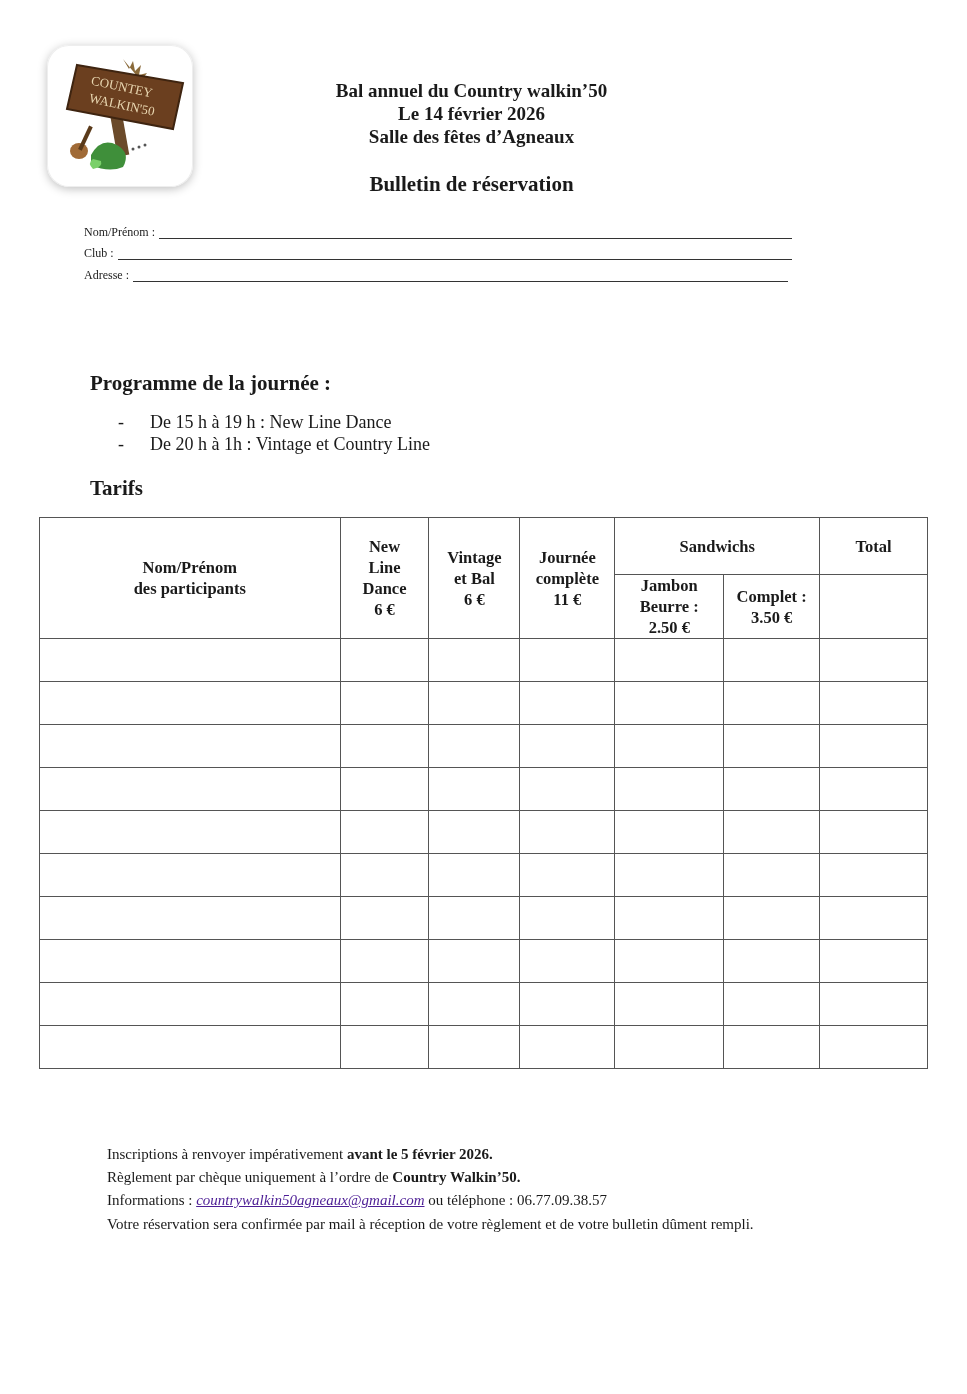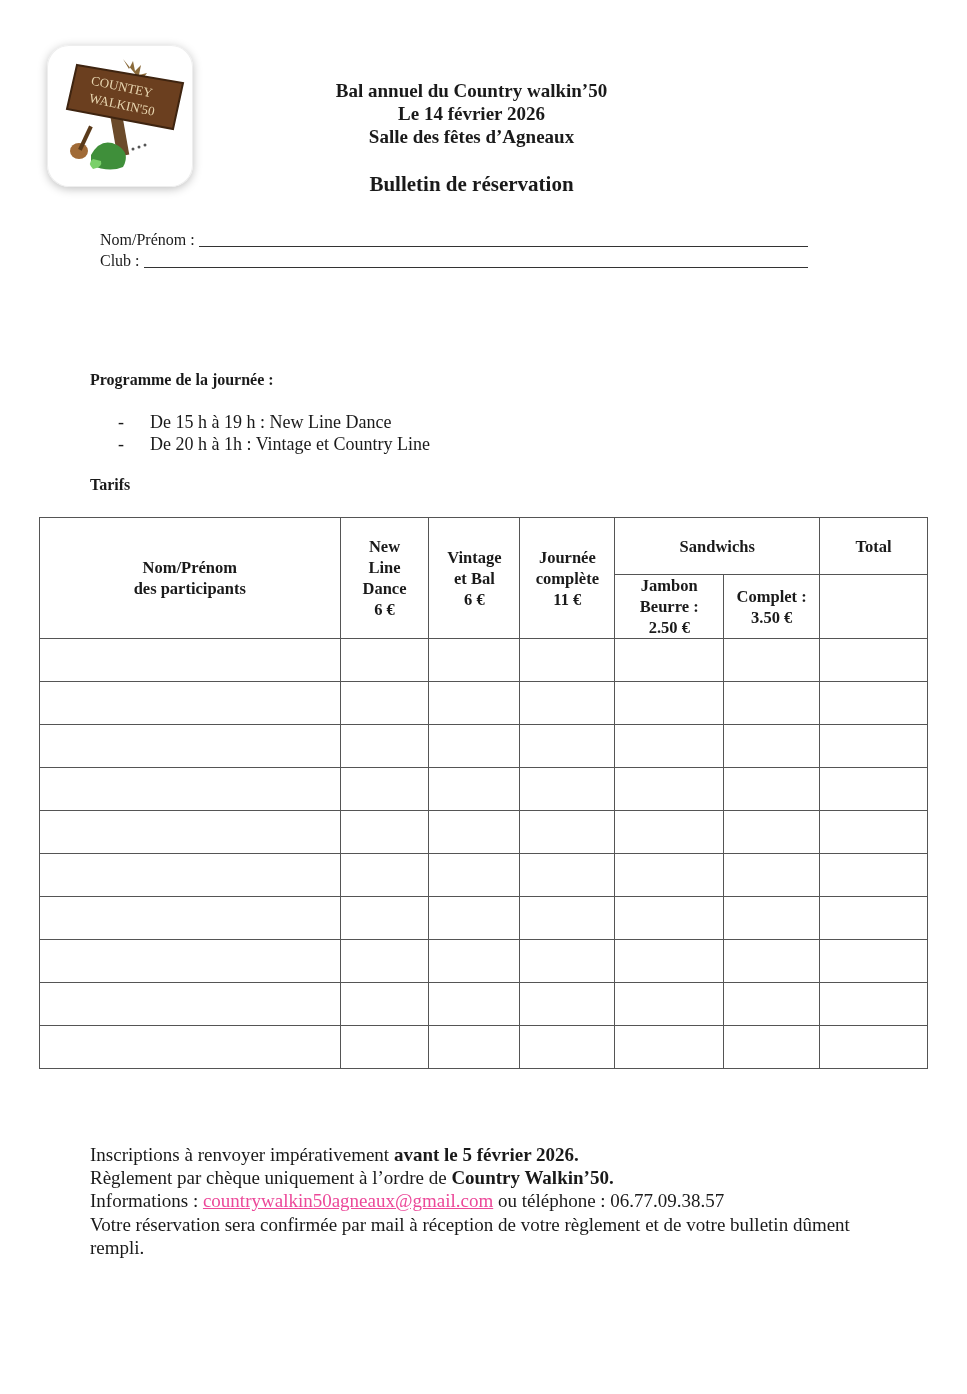--- a/index.html
+++ b/index.html
@@ -6,37 +6,37 @@
   body { width: 967px; height: 1394px; position: relative; overflow: hidden;
          font-family: "Liberation Serif", serif; color: #1a1a1a; }
   .logo-box { position: absolute; left: 47px; top: 45px; width: 146px; height: 142px;
               background: #fff; border-radius: 22px;
               box-shadow: 0 2px 10px rgba(0,0,0,0.25), inset 0 0 0 1px #eee; overflow: hidden; }
   .logo-box svg { position: absolute; left: 8px; top: 6px; }
   .header { position: absolute; left: 260px; top: 79px; width: 423px; text-align: center;
             font-weight: bold; font-size: 19px; line-height: 23px; }
   .title { position: absolute; left: 260px; top: 172px; width: 423px; text-align: center;
            font-weight: bold; font-size: 21px; }
-  .fields { position: absolute; left: 100px; top: 220px; width: 708px; font-size: 16px; margin-top: 8px; }
+  .fields { position: absolute; left: 84px; top: 220px; width: 708px; font-size: 12px; }
   .field { display: flex; align-items: flex-end; height: 21.5px; }
   .field .lbl { white-space: nowrap; padding-right: 4px; line-height: 20px; }
   .field .line { flex: 1; border-bottom: 1.5px solid #333; margin-bottom: 3px; }
-  .section-h { position: absolute; left: 90px; font-weight: bold; font-size: 16px; }
+  .section-h { position: absolute; left: 90px; font-weight: bold; font-size: 21px; }
   .prog { position: absolute; left: 118px; top: 411px; font-size: 18px; line-height: 22px; }
   .prog .item { display: flex; }
   .prog .dash { width: 32px; }
   table.tarifs { position: absolute; left: 39px; top: 517px; width: 889px; border-collapse: collapse;
                  font-weight: bold; font-size: 16.5px; text-align: center; }
   table.tarifs td, table.tarifs th { border: 1.5px solid #555; padding: 0; line-height: 21px; }
   table.tarifs th { font-weight: bold; }
   .r-top { height: 57px; }
   .r-sub { height: 64px; }
   .r-body td { height: 42px; }
-  .footer { position: absolute; left: 90px; top: 1143px; width: 780px; font-size: 19px; line-height: 23.2px; }
-  .footer a { color: #ec4899; text-decoration: underline; }
+  .footer { position: absolute; left: 107px; top: 1143px; width: 780px; font-size: 15px; line-height: 23.2px; }
+  .footer a { color: #4c1d95; text-decoration: underline; font-style: italic; }
   b { font-weight: bold; }
 </style>
 </head>
 <body>
 
 <div class="logo-box">
   <svg width="130" height="130" viewBox="0 0 130 130">
     <path d="M68 8 l6 10 l4 -8 l2 10 l6 -6 l-2 10 l8 -2 l-6 8 z" fill="#8a6a3a"></path>
     <rect x="58" y="60" width="12" height="45" fill="#6b4a2a" transform="rotate(-10 64 80)"></rect>
     <polygon points="22,14 128,32 118,78 12,58" fill="#6b3f1f" stroke="#3e2410" stroke-width="2"></polygon>
@@ -62,20 +62,24 @@
 
 <div class="fields">
   <div class="field">
     <span class="lbl">Nom/Prénom :</span>
       <span class="line"></span>
   </div>
   <div class="field">
     <span class="lbl">Club :</span>
       <span class="line"></span>
   </div>
+  <div class="field">
+    <span class="lbl">Adresse :</span>
+      <span class="line" style="margin-right:4px"></span>
+  </div>
 </div>
 
 <div class="section-h" style="top:371px;">Programme de la journée :</div>
 
 <div class="prog">
   <div class="item">
     <span class="dash">-</span>
     <span>De 15 h à 19 h : New Line Dance</span>
   </div>
   <div class="item">

